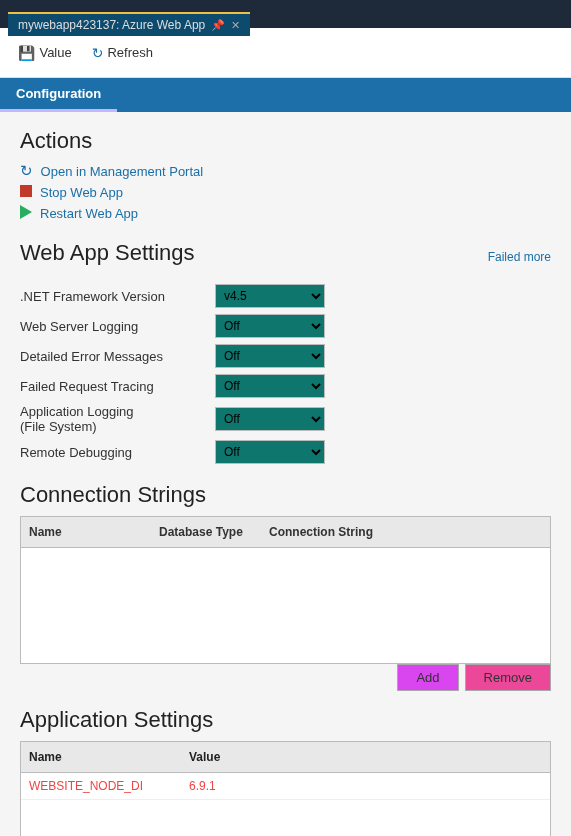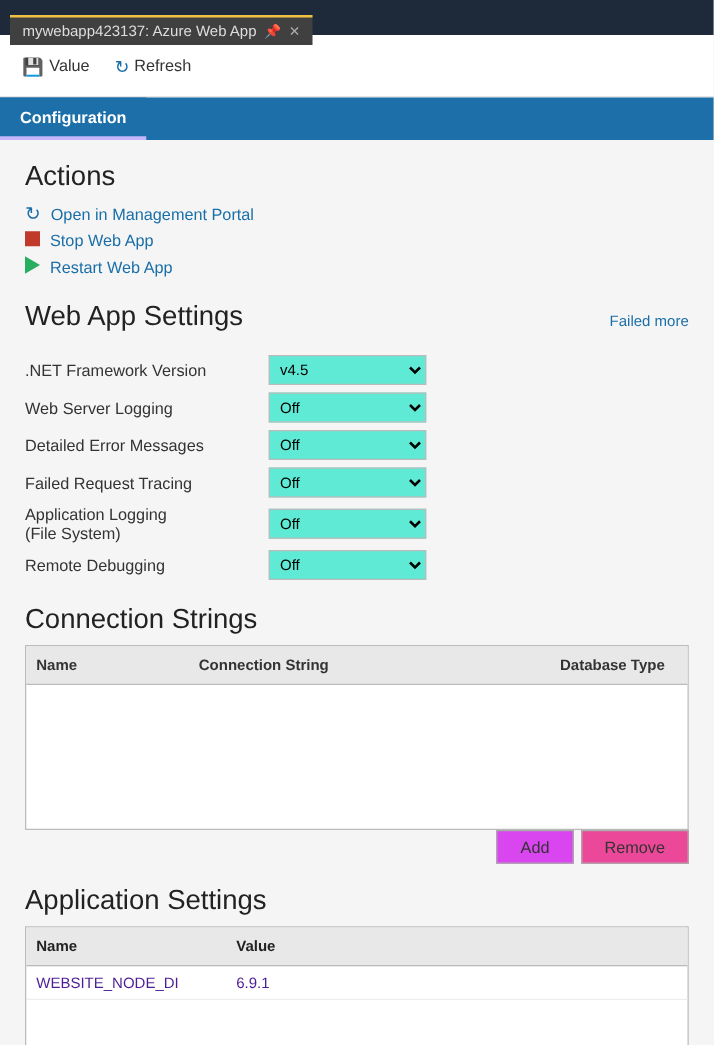--- a/index.html
+++ b/index.html
@@ -15,21 +15,21 @@
     .title-bar {
       background: #1e2a3a;
       height: 28px;
       display: flex;
       align-items: center;
       padding: 0 8px;
       color: #ccc;
       font-size: 12px;
     }
     .title-bar-tab {
-      background: #404040;
+      background: #0c4a6e;
       color: #ddd;
       padding: 4px 10px;
       font-size: 12px;
       display: flex;
       align-items: center;
       gap: 6px;
       border-top: 2px solid #f0c040;
       margin-top: 20px;
     }
     .title-bar-tab .close-x {
@@ -130,25 +130,25 @@
       align-items: center;
       margin-bottom: 6px;
     }
     .settings-label {
       width: 195px;
       font-size: 13px;
       color: #333;
       flex-shrink: 0;
     }
     .settings-select {
-      width: 126px;
+      width: 110px;
       height: 24px;
       font-size: 12px;
       border: 1px solid #bbb;
-      background: #5eead4;
+      background: #0f766e;
       padding: 2px 4px;
       appearance: auto;
     }
     .table-section {
       margin-bottom: 10px;
     }
     .table-wrapper {
       border: 1px solid #bbb;
       background: #fff;
     }
@@ -206,21 +206,21 @@
     .app-col-name { width: 160px; }
     .app-col-value { flex: 1; }
     .app-settings-row {
       display: flex;
       border-bottom: 1px solid #eee;
       padding: 3px 0;
     }
     .app-settings-cell {
       padding: 3px 8px;
       font-size: 12px;
-      color: #4c1d95;
+      color: #ef4444;
     }
     .app-settings-body { min-height: 90px; }
   </style>
 </head>
 <body>
 
 <div class="title-bar">
   <div class="title-bar-tab">
     <span>mywebapp423137: Azure Web App</span>
     <span style="font-size:11px;color:#aaa;">📌</span>
@@ -310,22 +310,22 @@
         <option>Off</option><option>On</option>
       </select>
     </div>
   </div>
 
   <div class="table-section">
     <div class="section-title">Connection Strings</div>
     <div class="table-wrapper">
       <div class="table-header-row">
         <div class="table-col col-name">Name</div>
+        <div class="table-col col-dbtype">Database Type</div>
         <div class="table-col col-conn">Connection String</div>
-        <div class="table-col col-dbtype">Database Type</div>
       </div>
       <div class="table-body" style="min-height:115px;"></div>
     </div>
     <div class="btn-row">
       <button class="btn btn-primary">Add</button>
       <button class="btn">Remove</button>
     </div>
   </div>
 
   <div class="table-section">

